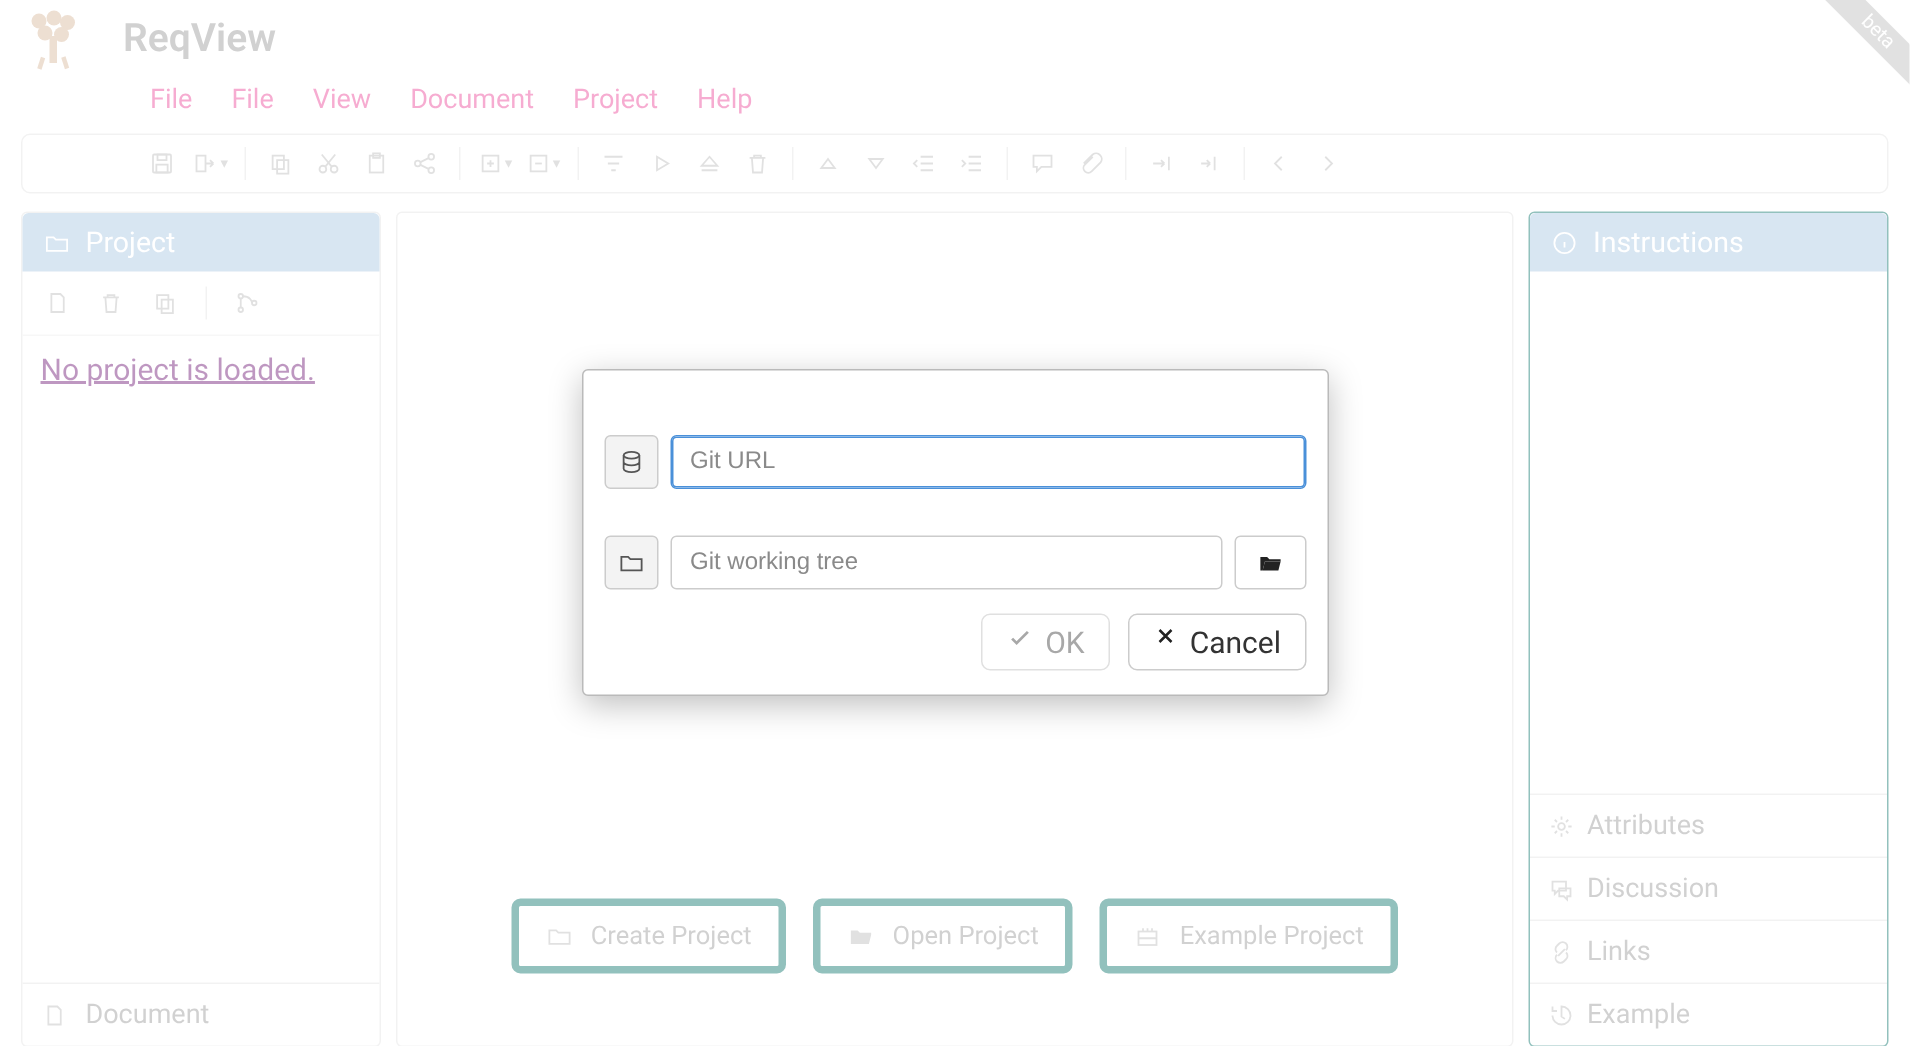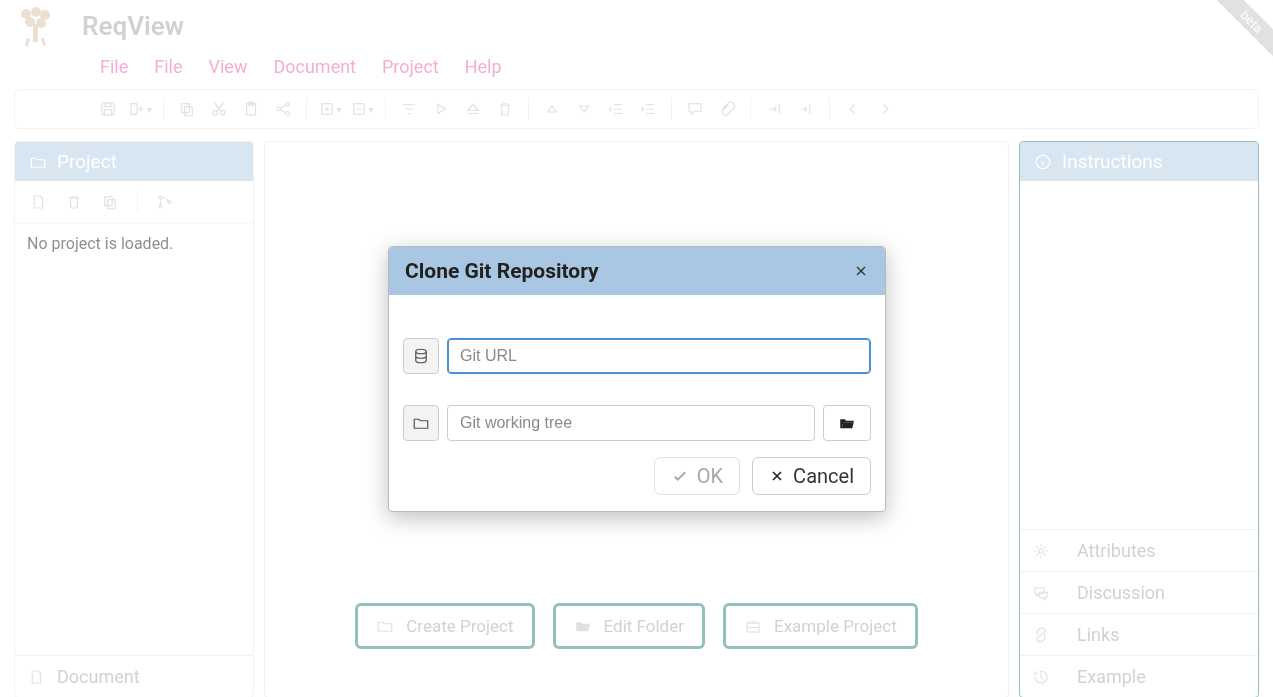--- a/index.html
+++ b/index.html
@@ -71,55 +71,55 @@
   display:flex; align-items:center; gap:10px;
   border-radius: 4px 4px 0 0;
 }
 .panel-toolbar {
   display:flex; gap:6px; padding:6px 8px;
   border-bottom: 1px solid #eee;
   color:#bdbdbd;
   align-items:center;
 }
 .panel-body {
-  flex:1; padding: 10px 12px; color:#000000; font-size: 16px;
+  flex:1; padding: 10px 12px; color:#701a75; font-size: 20px; text-decoration: underline;
 }
 .left-bottom-tabs {
   border-top:1px solid #e3e3e3;
 }
 .left-tab {
   display:flex; align-items:center; gap:12px;
   padding: 10px 12px; font-size:18px; color:#9a9a9a;
   border-top:1px solid #e3e3e3;
 }
 .left-tab:first-child { border-top:none; }
 .center-panel {
   flex:1;
   border: 1px solid #e3e3e3;
   border-radius: 4px;
   position:relative;
   display:flex; flex-direction:column; justify-content:flex-end; align-items:center;
   padding-bottom: 48px;
 }
 .center-buttons { display:flex; gap:18px; }
 .big-btn {
-  border:3px solid #0f766e; border-radius:6px; padding: 10px 18px;
+  border:5px solid #0f766e; border-radius:6px; padding: 10px 18px;
   display:flex; align-items:center; gap:12px; color:#9a9a9a; font-size:17px;
   background:#fff;
 }
 .right-panel {
   width: 240px;
   display:flex; flex-direction:column;
   border: 1px solid #0f766e;
   border-radius: 4px;
 }
 .right-body { flex:1; }
 .right-tabs { }
 .right-tab {
-  display:flex; align-items:center; gap:27px;
+  display:flex; align-items:center; gap:8px;
   padding: 10px 12px; font-size:18px; color:#9a9a9a;
   border-top:1px solid #e3e3e3;
 }
 .beta-ribbon {
   position:absolute; top:0; right:0; width:70px; height:70px; overflow:hidden;
 }
 .beta-ribbon::before {
   content:"beta";
   position:absolute; top:12px; right:-22px;
   transform: rotate(45deg);
@@ -154,21 +154,21 @@
 }
 .field-input::placeholder { color:#8a8a8a; }
 .field-input.focused { border-color:#4a90d9; box-shadow: 0 0 0 1px #4a90d9 inset; }
 .browse-btn {
   width:48px; height:36px; border:1px solid #ccc; border-radius:4px; background:#fff;
   display:flex;align-items:center;justify-content:center; color:#333;
 }
 .dialog-footer { display:flex; justify-content:flex-end; gap:12px; padding-top:6px;}
 .dlg-btn {
   border:1px solid #ccc; border-radius:6px; padding:6px 16px;
-  display:flex; align-items:center; gap:8px; font-size:20px; background:#fff;
+  display:flex; align-items:flex-start; gap:8px; font-size:20px; background:#fff;
   color:#333;
 }
 .dlg-btn.disabled { color:#a8a8a8; border-color:#e0e0e0; }
 svg { display:block; }
 .ico { width:18px; height:18px; stroke:#bdbdbd; fill:none; stroke-width:1.6; }
 .ico-w { stroke:#fff; }
 .ico-d { stroke:#555; }
 </style>
 </head>
 <body>
@@ -389,21 +389,21 @@
       <div class="big-btn">
         <svg class="ico" viewBox="0 0 24 24">
             <path d="M3 7h6l2 2h10v10H3z"></path>
           </svg>
         <span>Create Project</span>
       </div>
       <div class="big-btn">
         <svg class="ico" viewBox="0 0 24 24">
             <path d="M3 7h6l2 2h10v2H7l-2 8H3zM7 11h14l-2 8H5z" fill="#bdbdbd" stroke="none"></path>
           </svg>
-        <span>Edit Folder</span>
+        <span>Open Project</span>
       </div>
       <div class="big-btn">
         <svg class="ico" viewBox="0 0 24 24">
             <rect x="4" y="8" width="16" height="12"></rect>
             <path d="M12 8V5M8 8V5M16 8V5M4 14h16"></path>
           </svg>
         <span>Example Project</span>
       </div>
     </div>
   </div>
@@ -445,28 +445,20 @@
       </div>
     </div>
   </div>
 </div>
 
 <div class="beta-ribbon"></div>
 
 <div class="dimmer"></div>
 
 <div class="dialog">
-  <div class="dialog-header">
-    <span class="dialog-title">Clone Git Repository</span>
-    <span class="dialog-close">
-      <svg width="16" height="16" viewBox="0 0 24 24" stroke="#333" stroke-width="2" fill="none">
-          <path d="M6 6l12 12M18 6L6 18"></path>
-        </svg>
-    </span>
-  </div>
   <div class="dialog-body">
     <div class="field-row">
       <div class="field-icon">
         <svg class="ico ico-d" viewBox="0 0 24 24">
             <ellipse cx="12" cy="6" rx="7" ry="3"></ellipse>
             <path d="M5 6v12c0 1.7 3.1 3 7 3s7-1.3 7-3V6M5 12c0 1.7 3.1 3 7 3s7-1.3 7-3"></path>
           </svg>
       </div>
       <input class="field-input focused" placeholder="Git URL" style="">
     </div>

